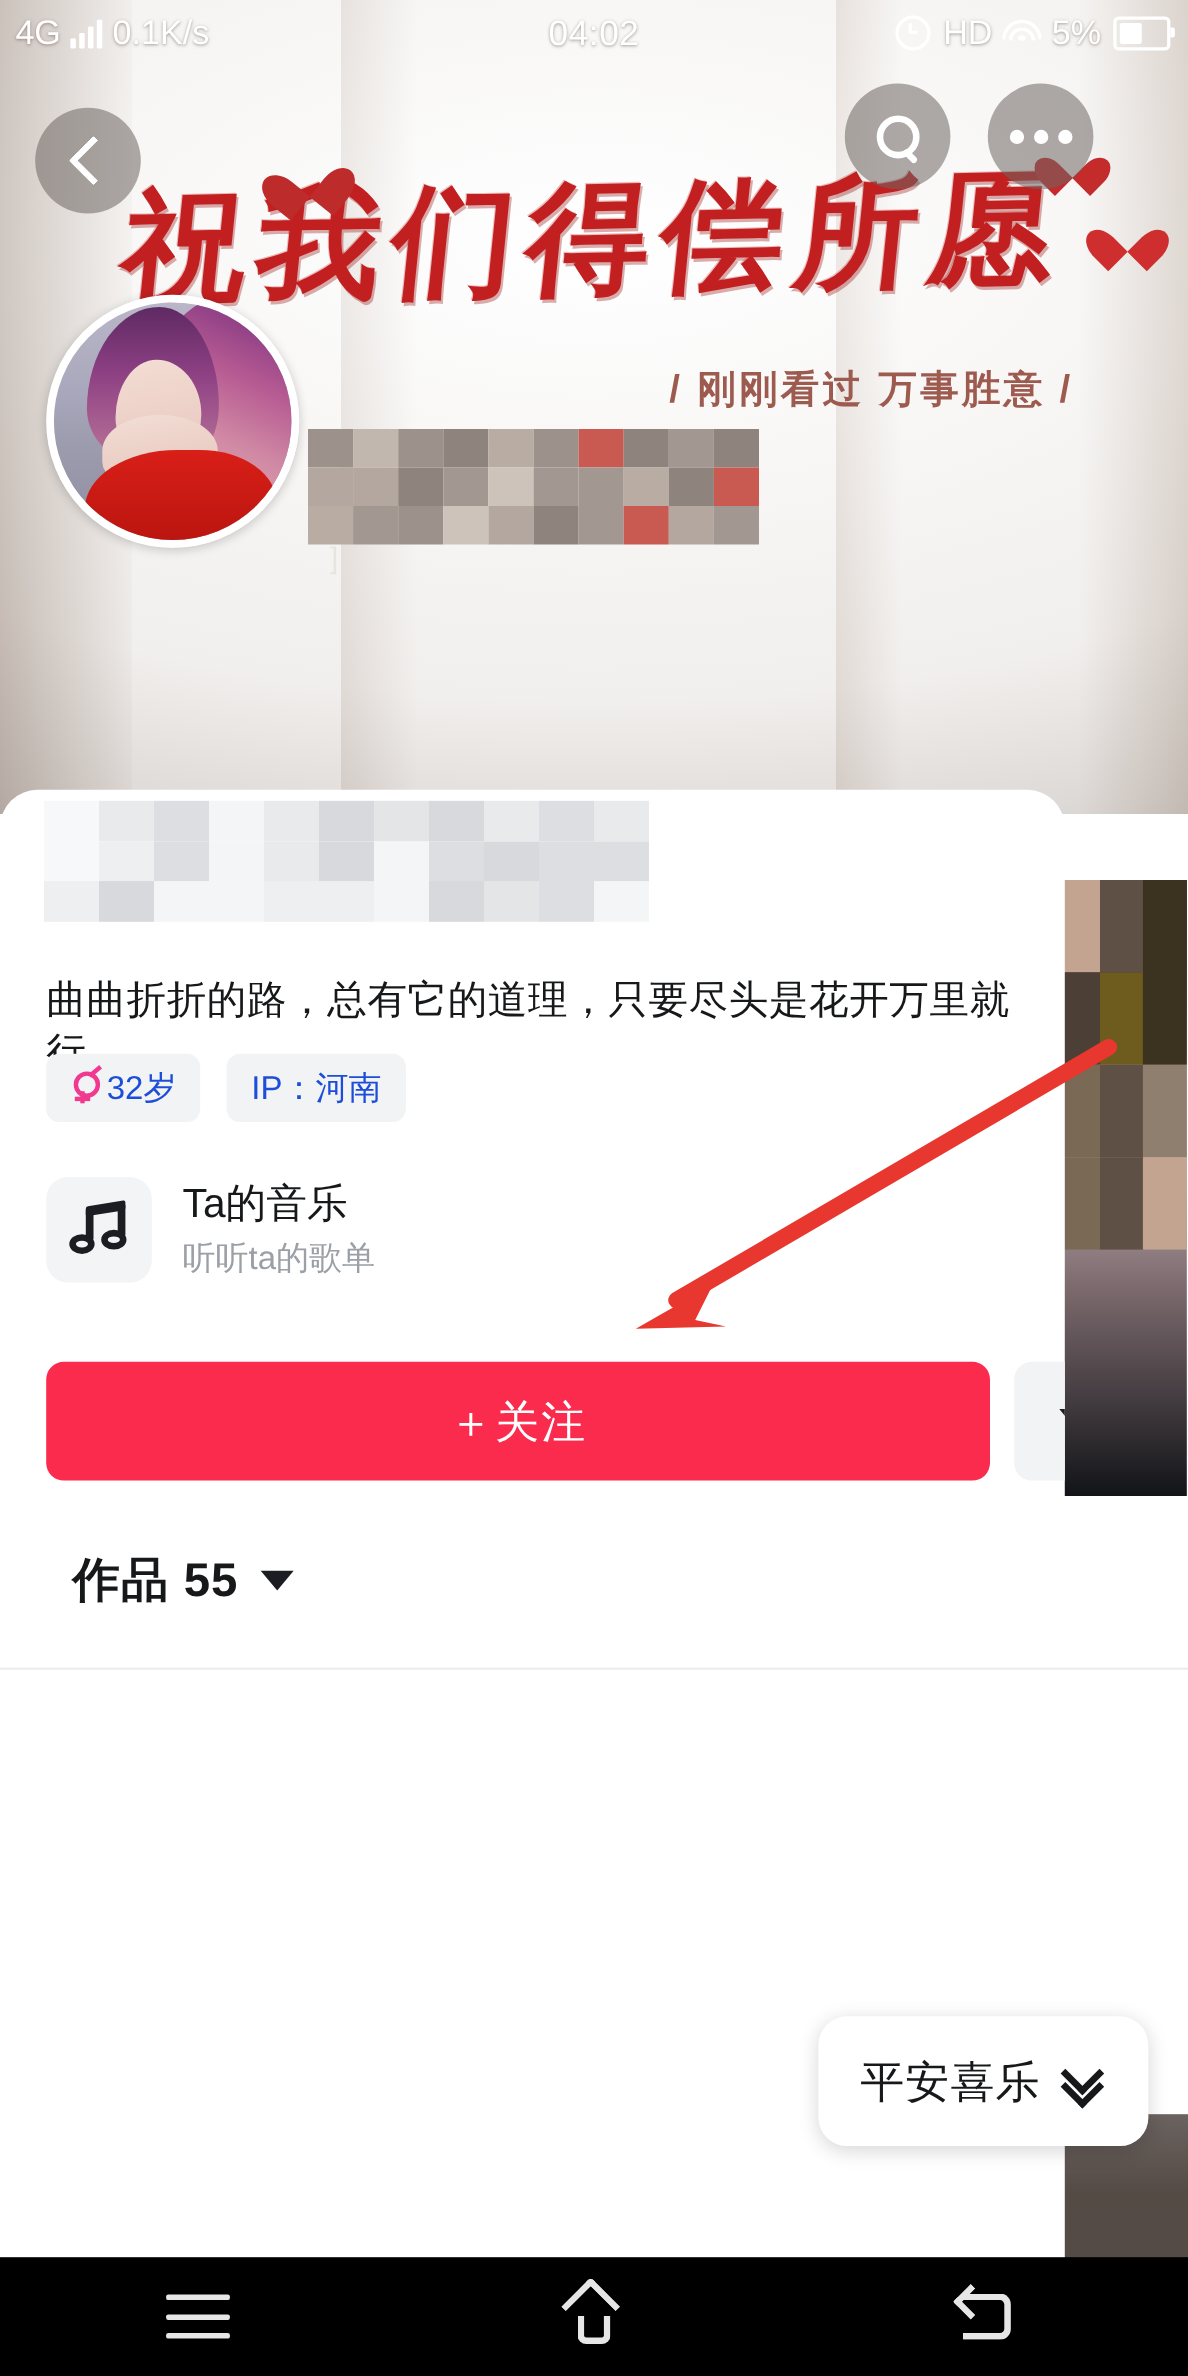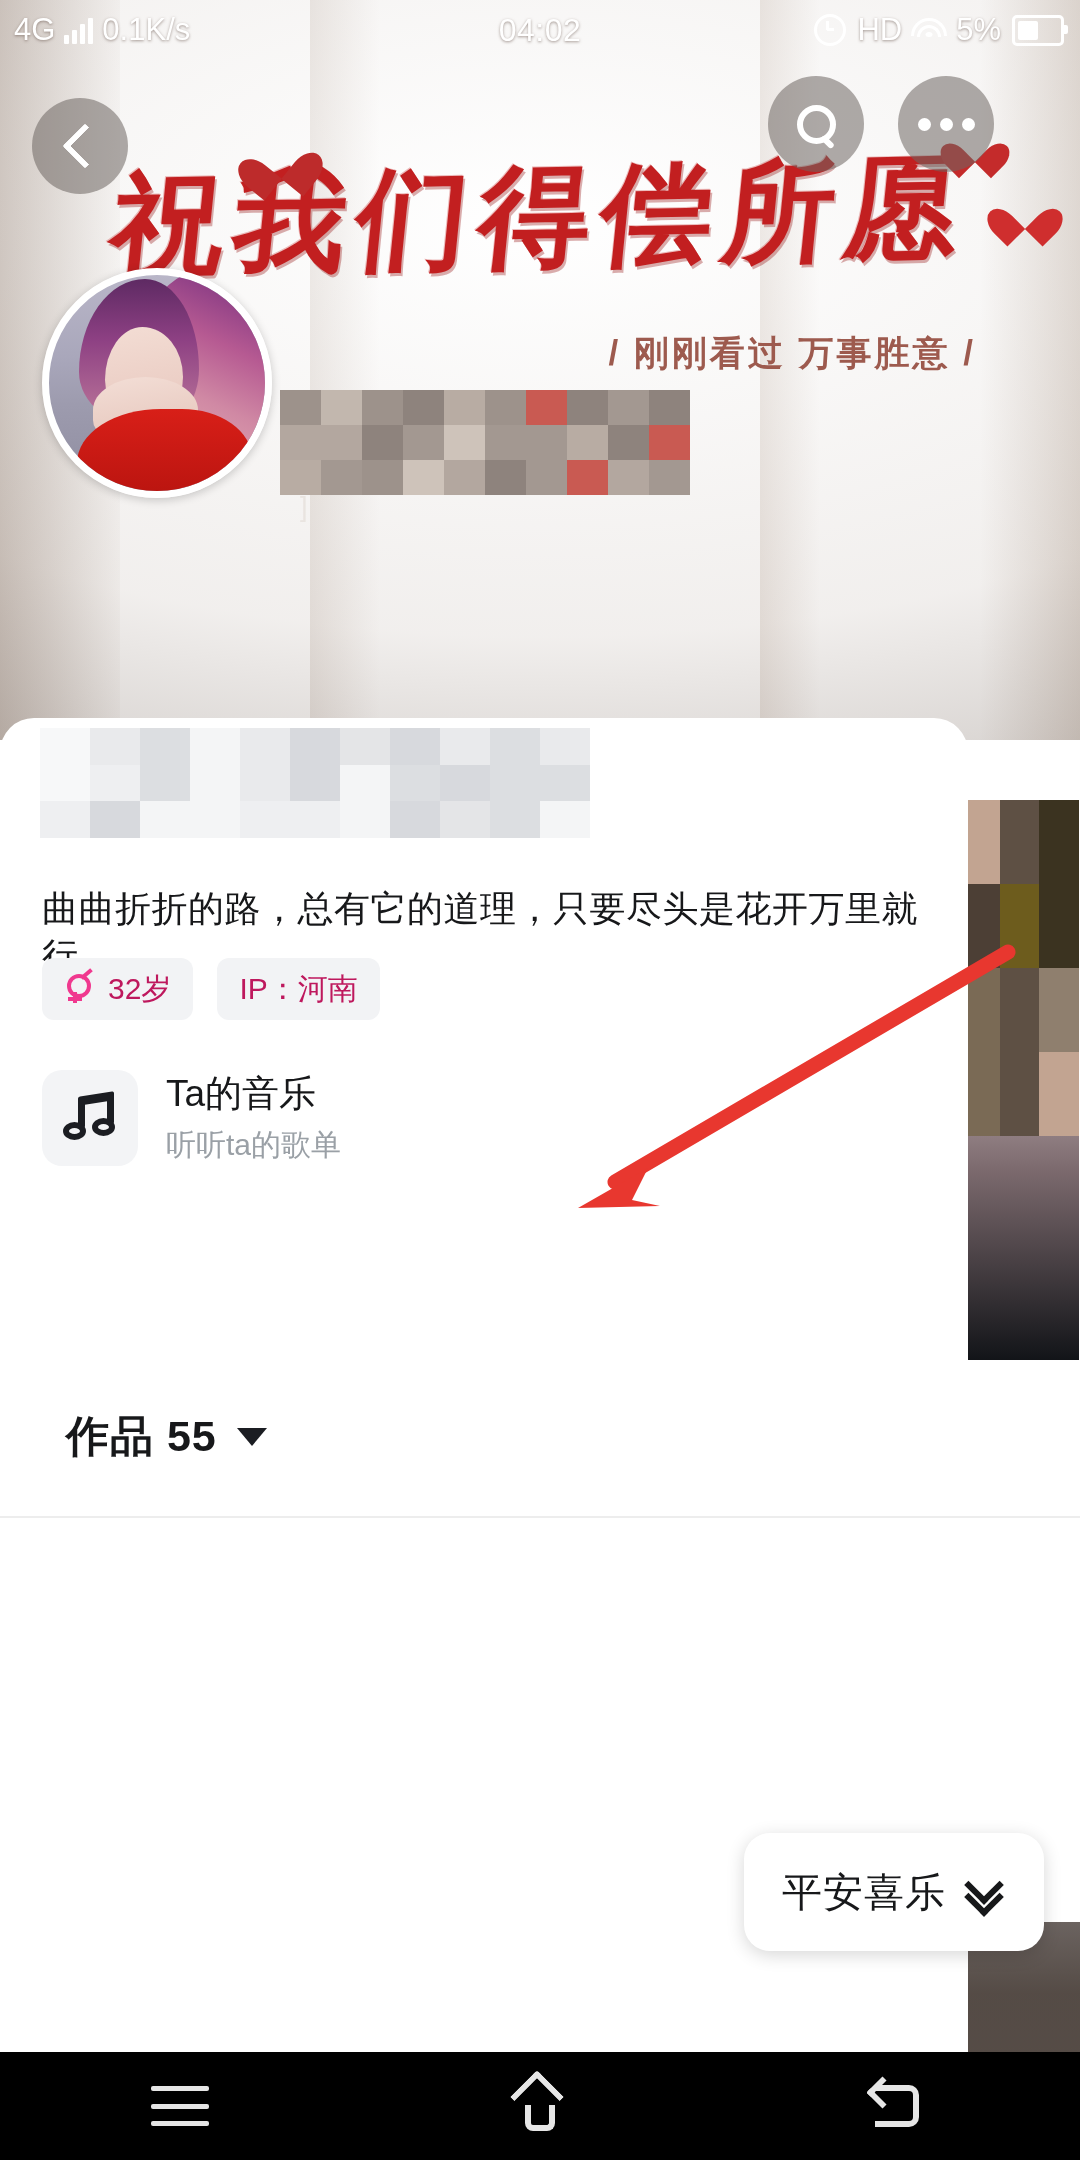--- a/index.html
+++ b/index.html
@@ -158,21 +158,21 @@
   #card-mosaic .px{position:absolute;}
 
   #bio{
     position:absolute;left:42px;top:168px;right:40px;
     font-size:36px;color:#17181a;letter-spacing:.5px;line-height:1.3;
   }
 
   #chips{position:absolute;left:42px;top:240px;display:flex;gap:24px;}
   .chip{
     background:#f2f3f5;border-radius:12px;height:62px;padding:0 22px;
-    display:flex;align-items:center;gap:16px;color:#be185d;font-size:30px;
+    display:flex;align-items:center;gap:5px;color:#1d4ed8;font-size:30px;
   }
   .vicon{position:relative;width:28px;height:30px;display:inline-block;}
   .vicon b{position:absolute;left:3px;top:0;width:16px;height:16px;border:4px solid #f0398f;border-radius:50%;}
   .vicon i{position:absolute;left:9px;top:18px;width:4px;height:11px;background:#f0398f;}
   .vicon u{position:absolute;left:4px;top:23px;width:14px;height:4px;background:#f0398f;}
   .vicon s{position:absolute;right:-1px;top:-2px;width:13px;height:4px;background:#f0398f;transform:rotate(-40deg);}
 
   #music{position:absolute;left:42px;top:352px;display:flex;align-items:center;gap:28px;}
   #music-ico{
     width:96px;height:96px;border-radius:20px;background:#f3f4f6;
@@ -418,20 +418,26 @@
           <span class="h1"></span>
             <span class="h2"></span>
         </div>
       </div>
       <div>
         <div id="music-title">Ta的音乐</div>
         <div id="music-sub">听听ta的歌单</div>
       </div>
     </div>
 
+    <div id="actions">
+      <div id="follow-btn">＋关注</div>
+      <div id="follow-more">
+        <span class="caret"></span>
+      </div>
+    </div>
 
     <div id="works-head">
       <span id="works-label">作品 55</span>
       <span class="caret small"></span>
     </div>
 
   </div>
 
   <div id="grid-sep"></div>
 

